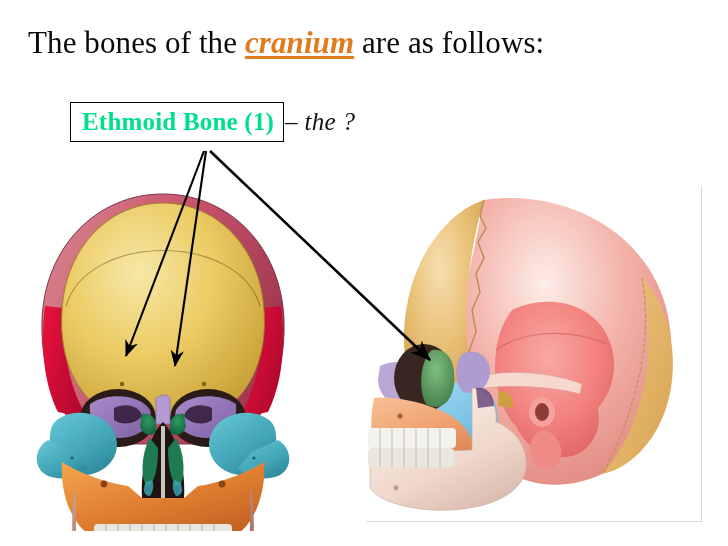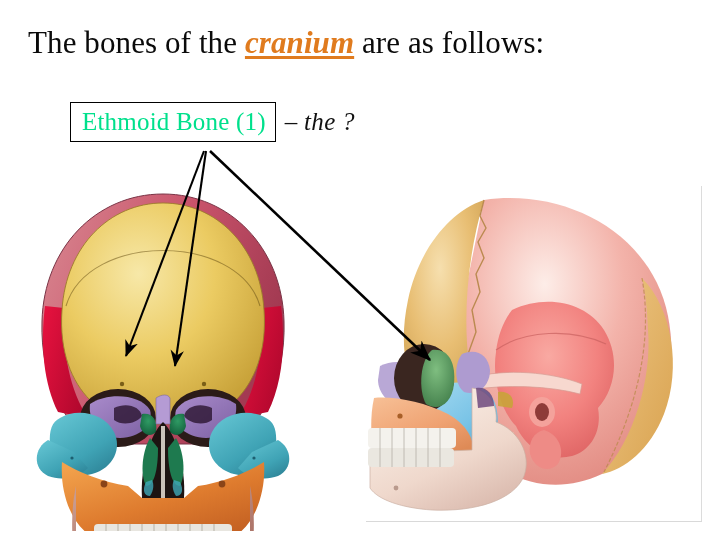--- a/index.html
+++ b/index.html
@@ -48,29 +48,29 @@
     white-space: nowrap;
   }
   #label-box {
     border: 1.3px solid #000000;
     padding: 6px 9px 7px 11px;
     background: #ffffff;
     line-height: 1;
   }
   #label-box .bone-label {
     font-size: 25px;
-    font-weight: normal;
+    font-weight: bold;
     color: #00E08C;
     letter-spacing: .2px;
   }
   #label-tail {
     font-size: 25px;
     font-style: italic;
     color: #111111;
-    margin-left: 9px;
+    margin-left: 1px;
     letter-spacing: .3px;
   }
 
   
   #leaders {
     position: absolute;
     left: 0;
     top: 0;
     width: 728px;
     height: 546px;

